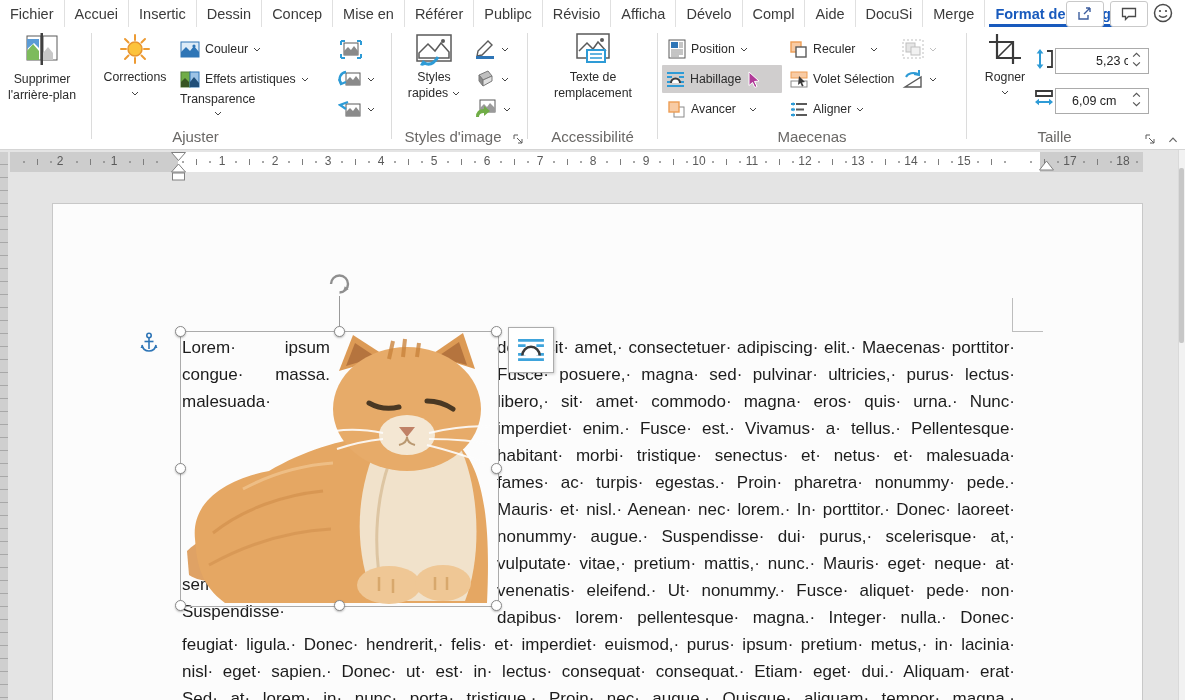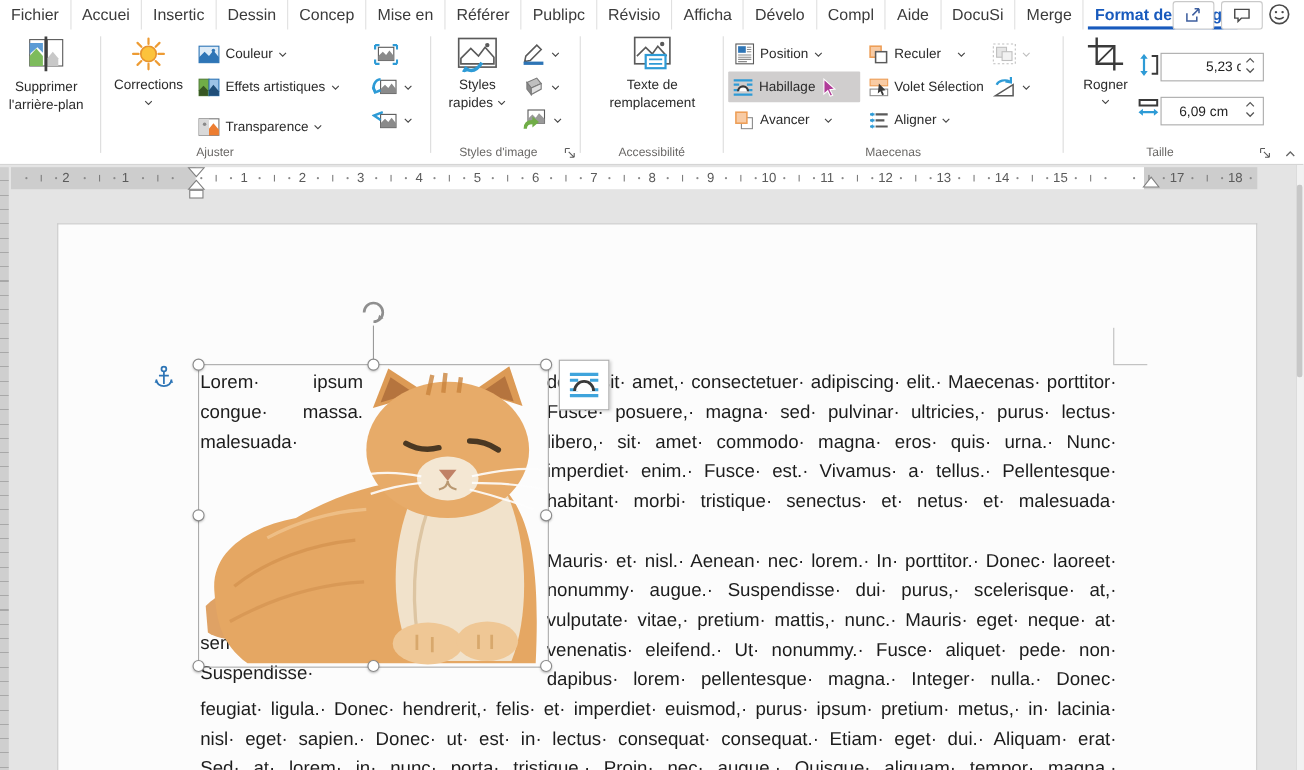--- a/index.html
+++ b/index.html
@@ -7,21 +7,21 @@
   .abs{position:absolute;}
   
   #menubar{position:absolute;left:0;top:0;width:1185px;height:27px;background:#fff;display:flex;align-items:stretch;}
   .tab{display:flex;align-items:center;padding:0 10px;font-size:14.5px;color:#3b3b3b;position:relative;white-space:nowrap;border-right:1px solid #E0E0E0;}
   .tab.active{color:#185ABD;font-weight:600;border-right:none;}
   .tab.active::after{content:"";position:absolute;left:4px;right:4px;bottom:0;height:3px;background:#185ABD;}
   .mb-iconbtn{position:absolute;top:1px;width:36px;height:24px;border:1px solid #C9C9C9;border-radius:3px;display:flex;align-items:center;justify-content:center;background:#fff;}
   
   #ribbon{position:absolute;left:0;top:27px;width:1185px;height:123px;background:#fff;border-bottom:1px solid #D5D5D5;box-sizing:border-box;}
   .divider{position:absolute;top:6px;height:106px;width:1px;background:#DCDCDC;}
-  .grouplabel{position:absolute;bottom:4px;font-size:11px;color:#6A6866;text-align:center;white-space:nowrap;}
+  .grouplabel{position:absolute;bottom:4px;font-size:15px;color:#6A6866;text-align:center;white-space:nowrap;}
   .bigbtn{position:absolute;display:flex;flex-direction:column;align-items:center;font-size:12.3px;color:#2b2b2b;text-align:center;line-height:16px;}
   .rowbtn{position:absolute;display:flex;align-items:center;gap:5px;font-size:12.3px;color:#2b2b2b;white-space:nowrap;height:24px;}
   .chv{width:8px;height:5px;flex:0 0 auto;}
   .hl{background:#D0CECE;border-radius:1px;}
   .szfield{width:94px;height:26px;border:1px solid #ABABAB;background:#fff;font-size:12.5px;color:#222;
     font-family:"Liberation Sans",sans-serif;padding:0 20px 0 6px;box-sizing:border-box;}
   .spin{position:absolute;right:3px;top:3px;display:flex;flex-direction:column;gap:3px;}
   .launcher{position:absolute;bottom:4px;width:12px;height:12px;}
   
   #canvas{position:absolute;left:0;top:150px;width:1185px;height:550px;background:#E4E4E4;}
@@ -131,21 +131,21 @@
         <rect x="1" y="1" width="9" height="15" fill="#70AD47" stroke="#507E36"></rect>
         <rect x="10" y="1" width="9" height="15" fill="#9DC3E6" stroke="#2E75B6"></rect>
         <path d="M1 11 l4 -4 4 4 v5 h-8 z" fill="#375623"></path>
         <path d="M10 11 l4 -5 5 6 v4 h-9 z" fill="#1F4E79"></path>
       </svg>
     <span>Effets artistiques</span>
     <svg class="chv" viewBox="0 0 8 5">
         <path d="M1 1 L4 4 L7 1" stroke="#444" fill="none"></path>
       </svg>
   </div>
-  <div class="rowbtn" style="left:180px;top:76px;">
+  <div class="rowbtn" style="left:180px;top:60px;flex-direction:column;">
     <svg width="20" height="17" viewBox="0 0 20 17">
         <rect x="1" y="1" width="18" height="15" fill="#fff" stroke="#7a7a7a"></rect>
         <rect x="1" y="1" width="9" height="15" fill="#D9D9D9"></rect>
         <path d="M10 10 l4 -5 5 6 v5 h-9 z" fill="#ED7D31"></path>
         <circle cx="6" cy="6" r="1.6" fill="#8a8a8a"></circle>
       </svg>
     <span>Transparence</span>
     <svg class="chv" viewBox="0 0 8 5">
         <path d="M1 1 L4 4 L7 1" stroke="#444" fill="none"></path>
       </svg>
@@ -495,20 +495,21 @@
       <div class="docline just" style="left: 182px; top: 184px; width: 148px;">Lorem· ipsum</div>
       <div class="docline just" style="left: 182px; top: 211px; width: 148px;">congue· massa.</div>
       <div class="docline" style="left: 182px; top: 238px; width: 148px;">malesuada·</div>
       <div class="docline" style="left: 182px; top: 421px; width: 148px;">sem·</div>
       <div class="docline" style="left: 182px; top: 448px; width: 160px;">Suspendisse·</div>
       <div class="docline just" style="left: 497px; top: 184px; width: 518px;">dolor· sit· amet,· consectetuer· adipiscing· elit.· Maecenas· porttitor·</div>
       <div class="docline just" style="left: 497px; top: 211px; width: 518px;">Fusce· posuere,· magna· sed· pulvinar· ultricies,· purus· lectus·</div>
       <div class="docline just" style="left: 497px; top: 238px; width: 518px;">libero,· sit· amet· commodo· magna· eros· quis· urna.· Nunc· viverra·</div>
       <div class="docline just" style="left: 497px; top: 265px; width: 518px;">imperdiet· enim.· Fusce· est.· Vivamus· a· tellus.· Pellentesque·</div>
       <div class="docline just" style="left: 497px; top: 292px; width: 518px;">habitant· morbi· tristique· senectus· et· netus· et· malesuada·</div>
+      <div class="docline just" style="left: 497px; top: 319px; width: 518px;">fames· ac· turpis· egestas.· Proin· pharetra· nonummy· pede.·</div>
       <div class="docline just" style="left: 497px; top: 346px; width: 518px;">Mauris· et· nisl.· Aenean· nec· lorem.· In· porttitor.· Donec· laoreet·</div>
       <div class="docline just" style="left: 497px; top: 373px; width: 518px;">nonummy· augue.· Suspendisse· dui· purus,· scelerisque· at,·</div>
       <div class="docline just" style="left: 497px; top: 400px; width: 518px;">vulputate· vitae,· pretium· mattis,· nunc.· Mauris· eget· neque· at·</div>
       <div class="docline just" style="left: 497px; top: 427px; width: 518px;">venenatis· eleifend.· Ut· nonummy.· Fusce· aliquet· pede· non· pede.·</div>
       <div class="docline just" style="left: 497px; top: 454px; width: 518px;">dapibus· lorem· pellentesque· magna.· Integer· nulla.· Donec· blandit·</div>
       <div class="docline just" style="left: 182px; top: 481px; width: 833px;">feugiat· ligula.· Donec· hendrerit,· felis· et· imperdiet· euismod,· purus· ipsum· pretium· metus,· in· lacinia· nulla·</div>
       <div class="docline just" style="left: 182px; top: 508px; width: 833px;">nisl· eget· sapien.· Donec· ut· est· in· lectus· consequat· consequat.· Etiam· eget· dui.· Aliquam· erat· volutpat.·</div>
       <div class="docline just" style="left: 182px; top: 535px; width: 833px;">Sed· at· lorem· in· nunc· porta· tristique.· Proin· nec· augue.· Quisque· aliquam· tempor· magna.· Pellentesque·</div>
     </div>
 

